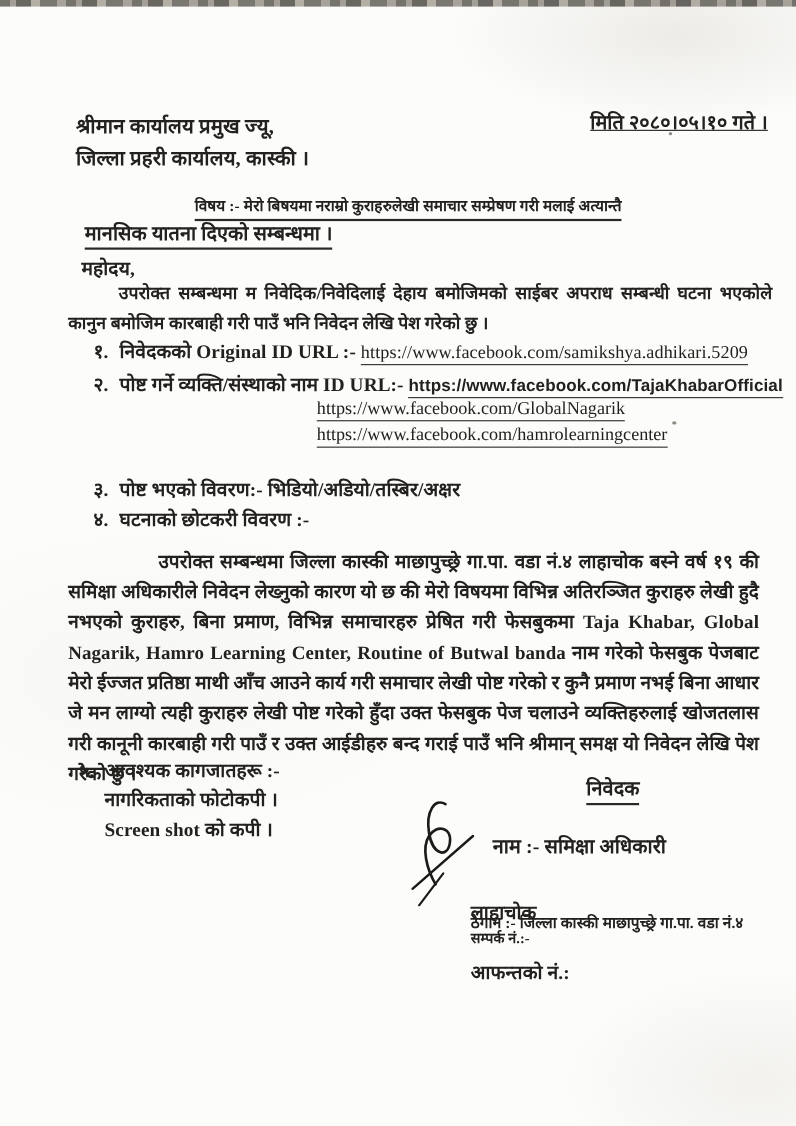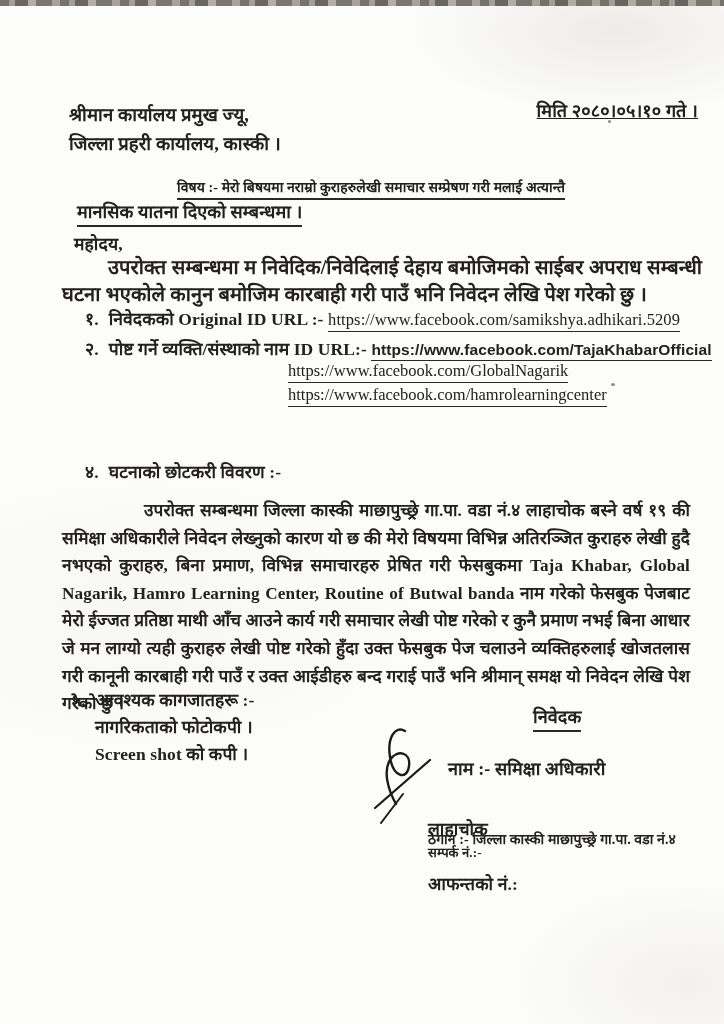--- a/index.html
+++ b/index.html
@@ -33,21 +33,21 @@
   .date-line { top: 98px; right: 26px; font-size: 18px; text-decoration: underline; }
   .addr1 { top: 101px; left: 69px; font-size: 18.5px; }
   .addr2 { top: 130px; left: 69px; font-size: 18.5px; }
   .subj1 { top: 177px; left: 177px; font-size: 14px; }
   .subj2 { top: 199px; left: 62px; font-size: 18px; margin-left: 15px; }
   .ul2 { border-bottom: 2px solid #2b2926; padding-bottom: 2px; display: inline-block; }
   .ul1 { border-bottom: 1.6px solid #2b2926; padding-bottom: 1px; display: inline-block; text-align: center; }
   .salutation { top: 231px; left: 62px; font-size: 17.5px; margin-left: 12px; }
   .intro-para {
     top: 254px; left: 62px; width: 640px;
-    font-size: 20px; line-height: 27px; text-align: justify; text-indent: 46px;
+    font-size: 16px; line-height: 27px; text-align: justify; text-indent: 46px;
   }
   .list-item { font-size: 17.5px; white-space: nowrap; }
   .li-num { display: inline-block; margin-right: 10px; }
   .item1 { top: 306px; left: 85px; }
   .item2 { top: 336px; left: 85px; }
   .item3 { top: 432px; left: 85px; }
   .item4 { top: 459px; left: 85px; }
   .url-serif { font-size: 16.5px; font-weight: 400; }
   .url-sans  { font-family: "Liberation Sans", "DejaVu Sans", sans-serif; font-size: 15.5px; font-weight: 600; }
   .url-col { left: 288px; font-weight: 400; }
@@ -102,20 +102,23 @@
     <span class="ul1 url-sans">https://www.facebook.com/TajaKhabarOfficial</span>
   </div>
 
   <div class="abs list-item url-col url-row-1">
     <span class="ul1 url-serif">https://www.facebook.com/GlobalNagarik</span>
   </div>
   <div class="abs list-item url-col url-row-2">
     <span class="ul1 url-serif">https://www.facebook.com/hamrolearningcenter</span>
   </div>
 
+  <div class="abs np list-item item3">
+    <span class="li-num">३.</span><span>पोष्ट भएको विवरण:- भिडियो/अडियो/तस्बिर/अक्षर</span>
+  </div>
 
   <div class="abs np list-item item4">
     <span class="li-num">४.</span><span>घटनाको छोटकरी विवरण :-</span>
   </div>
 
   <div class="abs np detail-para">उपरोक्त सम्बन्धमा जिल्ला कास्की माछापुच्छ्रे गा.पा. वडा नं.४ लाहाचोक बस्ने वर्ष १९ की समिक्षा अधिकारीले निवेदन लेख्नुको कारण यो छ की मेरो विषयमा विभिन्न अतिरञ्जित कुराहरु लेखी हुदै नभएको कुराहरु, बिना प्रमाण, विभिन्न समाचारहरु प्रेषित गरी फेसबुकमा Taja Khabar, Global Nagarik, Hamro Learning Center, Routine of Butwal banda नाम गरेको फेसबुक पेजबाट मेरो ईज्जत प्रतिष्ठा माथी आँच आउने कार्य गरी समाचार लेखी पोष्ट गरेको र कुनै प्रमाण नभई बिना आधार जे मन लाग्यो त्यही कुराहरु लेखी पोष्ट गरेको हुँदा उक्त फेसबुक पेज चलाउने व्यक्तिहरुलाई खोजतलास गरी कानूनी कारबाही गरी पाउँ र उक्त आईडीहरु बन्द गराई पाउँ भनि श्रीमान् समक्ष यो निवेदन लेखि पेश गरेको छु ।</div>
 
   <div class="abs np list-item item5">
     <span class="li-num">५.</span><span>आवश्यक कागजातहरू :-</span>
   </div>

